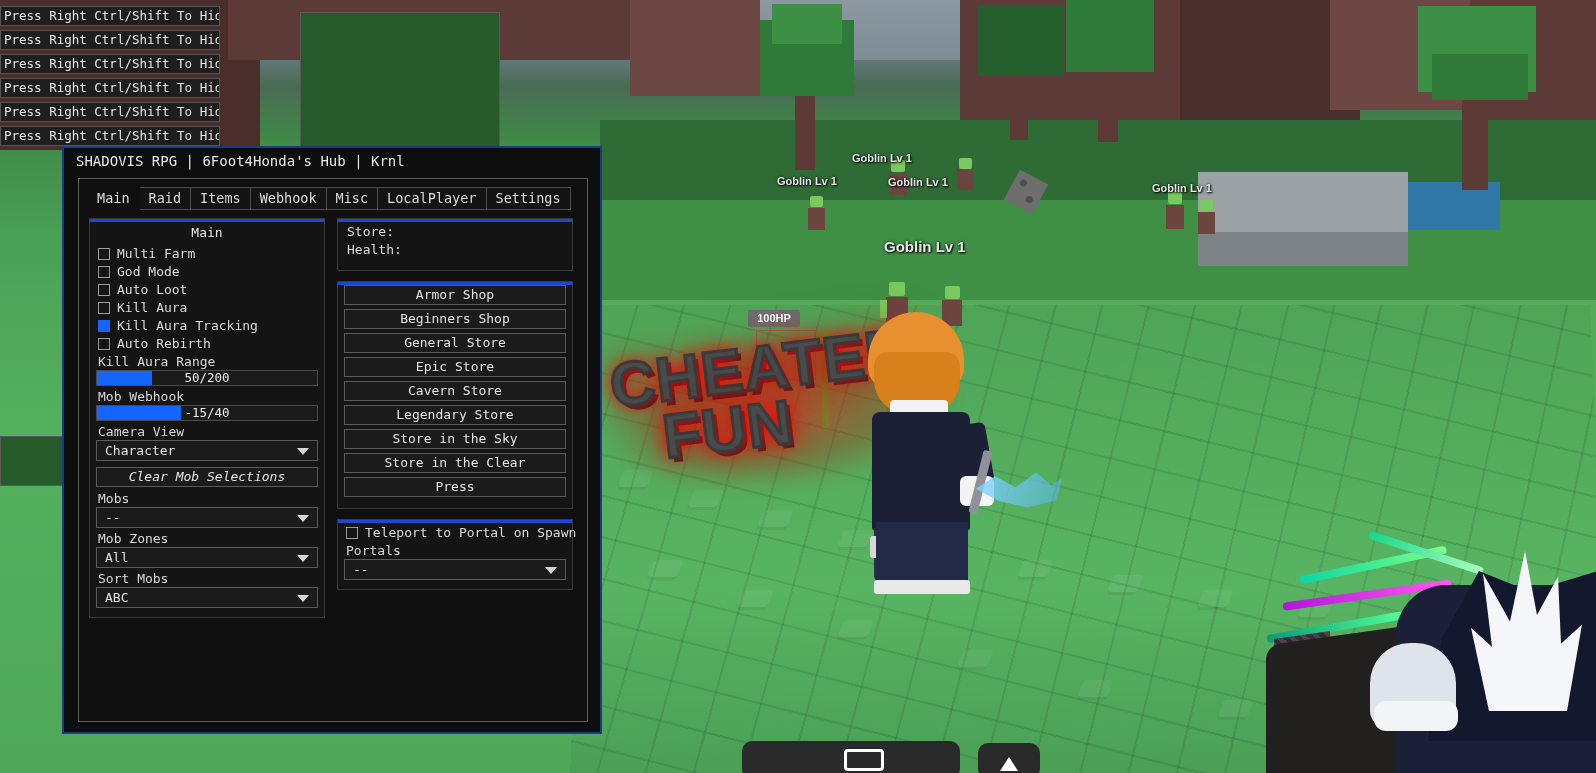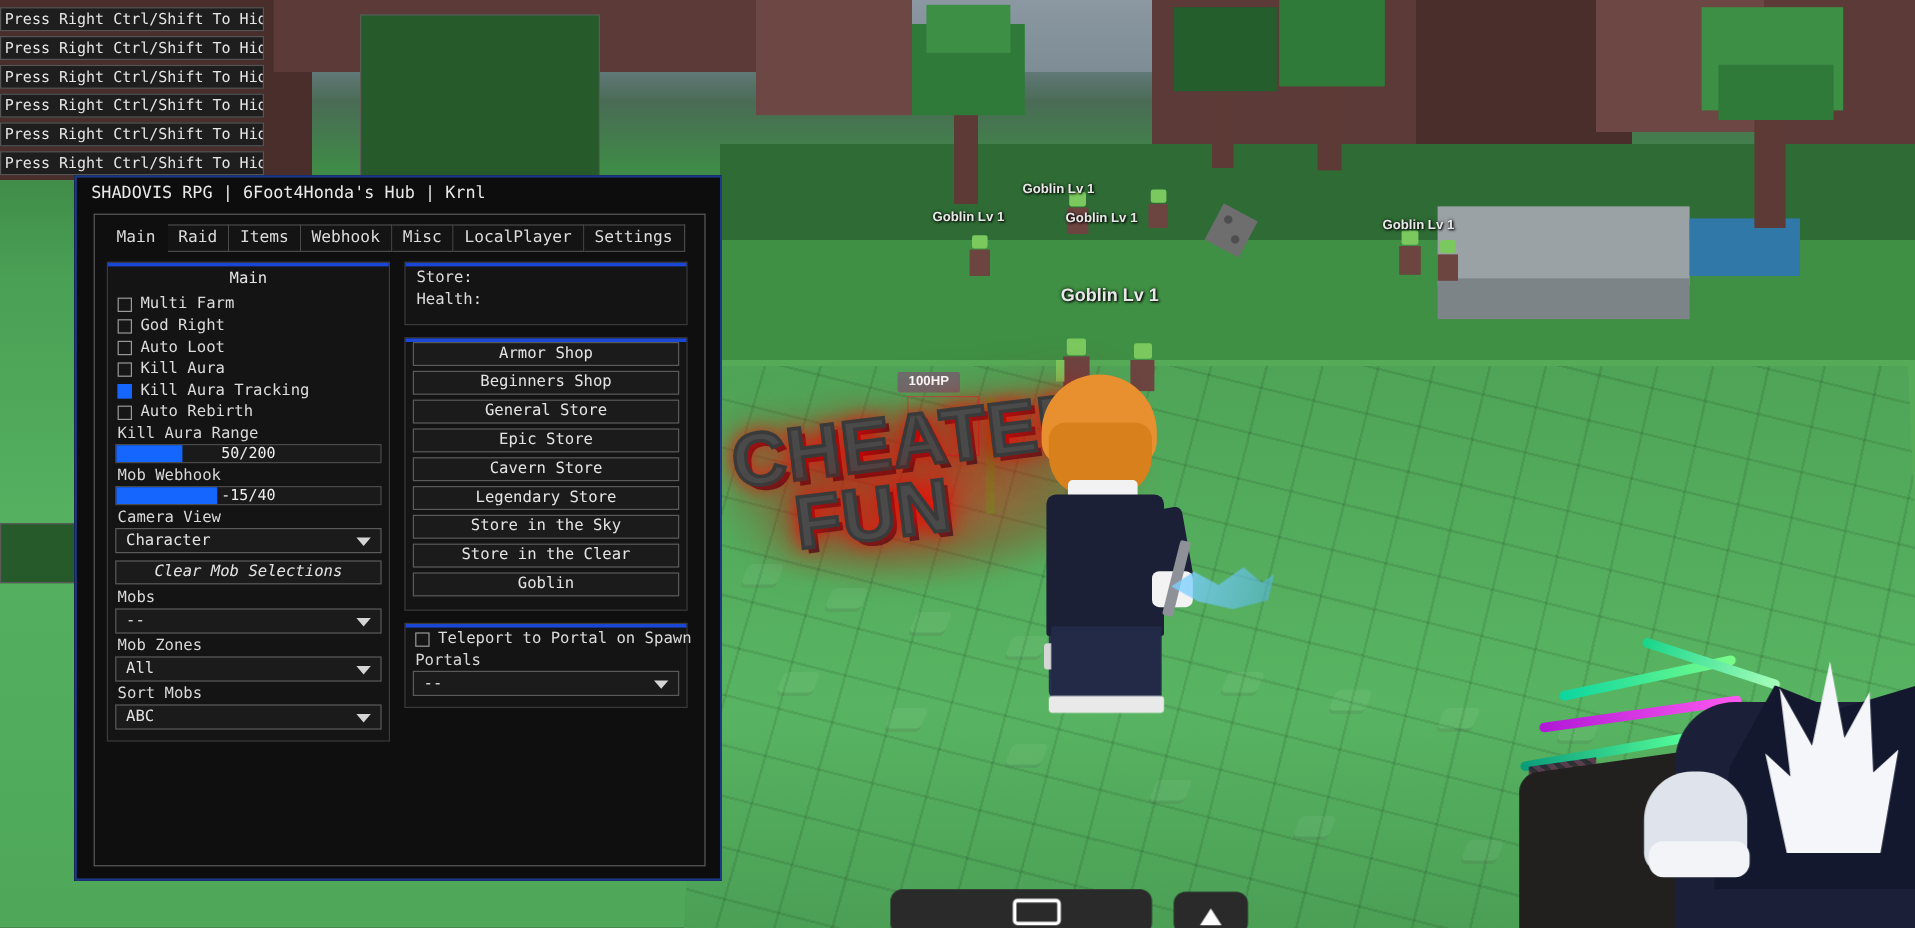--- a/index.html
+++ b/index.html
@@ -334,21 +334,21 @@
           <div class="gbar"></div>
           <div class="gtitle">Main</div>
           <div class="gbody">
 
             <div class="chk">
               <div class="box"></div>
               <span>Multi Farm</span>
             </div>
             <div class="chk">
               <div class="box"></div>
-              <span>God Right</span>
+              <span>God Mode</span>
             </div>
             <div class="chk">
               <div class="box"></div>
               <span>Auto Loot</span>
             </div>
             <div class="chk">
               <div class="box"></div>
               <span>Kill Aura</span>
             </div>
             <div class="chk">
@@ -416,21 +416,21 @@
           <div class="gbar"></div>
           <div class="gbody">
             <div class="btn">Armor Shop</div>
             <div class="btn">Beginners Shop</div>
             <div class="btn">General Store</div>
             <div class="btn">Epic Store</div>
             <div class="btn">Cavern Store</div>
             <div class="btn">Legendary Store</div>
             <div class="btn">Store in the Sky</div>
             <div class="btn">Store in the Clear</div>
-            <div class="btn">Goblin</div>
+            <div class="btn">Press</div>
           </div>
         </div>
 
         <div class="group">
           <div class="gbar"></div>
           <div class="gbody">
             <div class="chk">
               <div class="box"></div>
               <span>Teleport to Portal on Spawn</span>
             </div>

